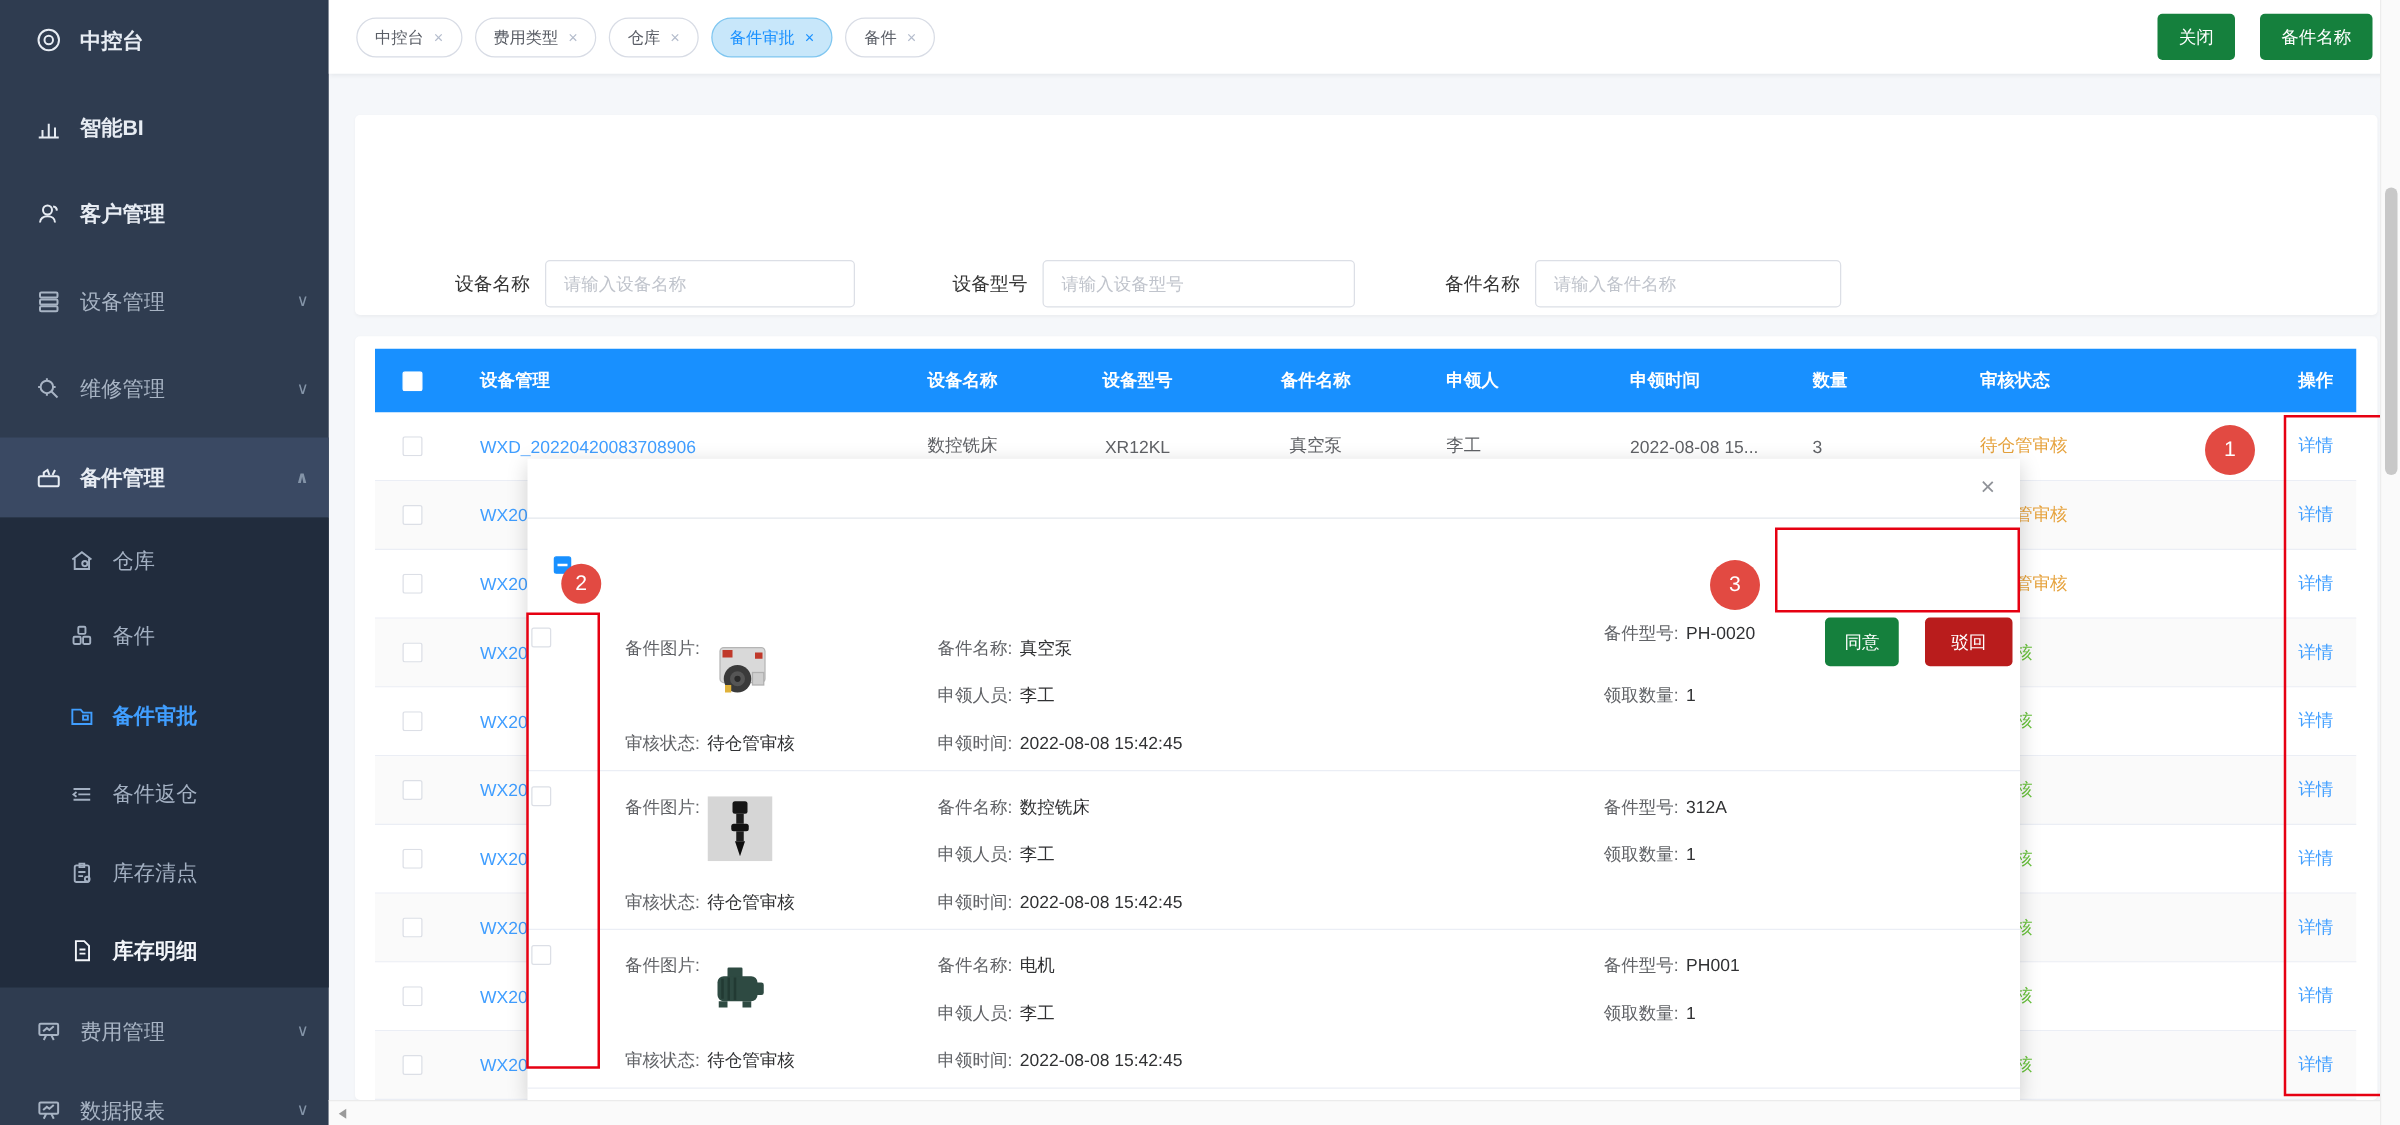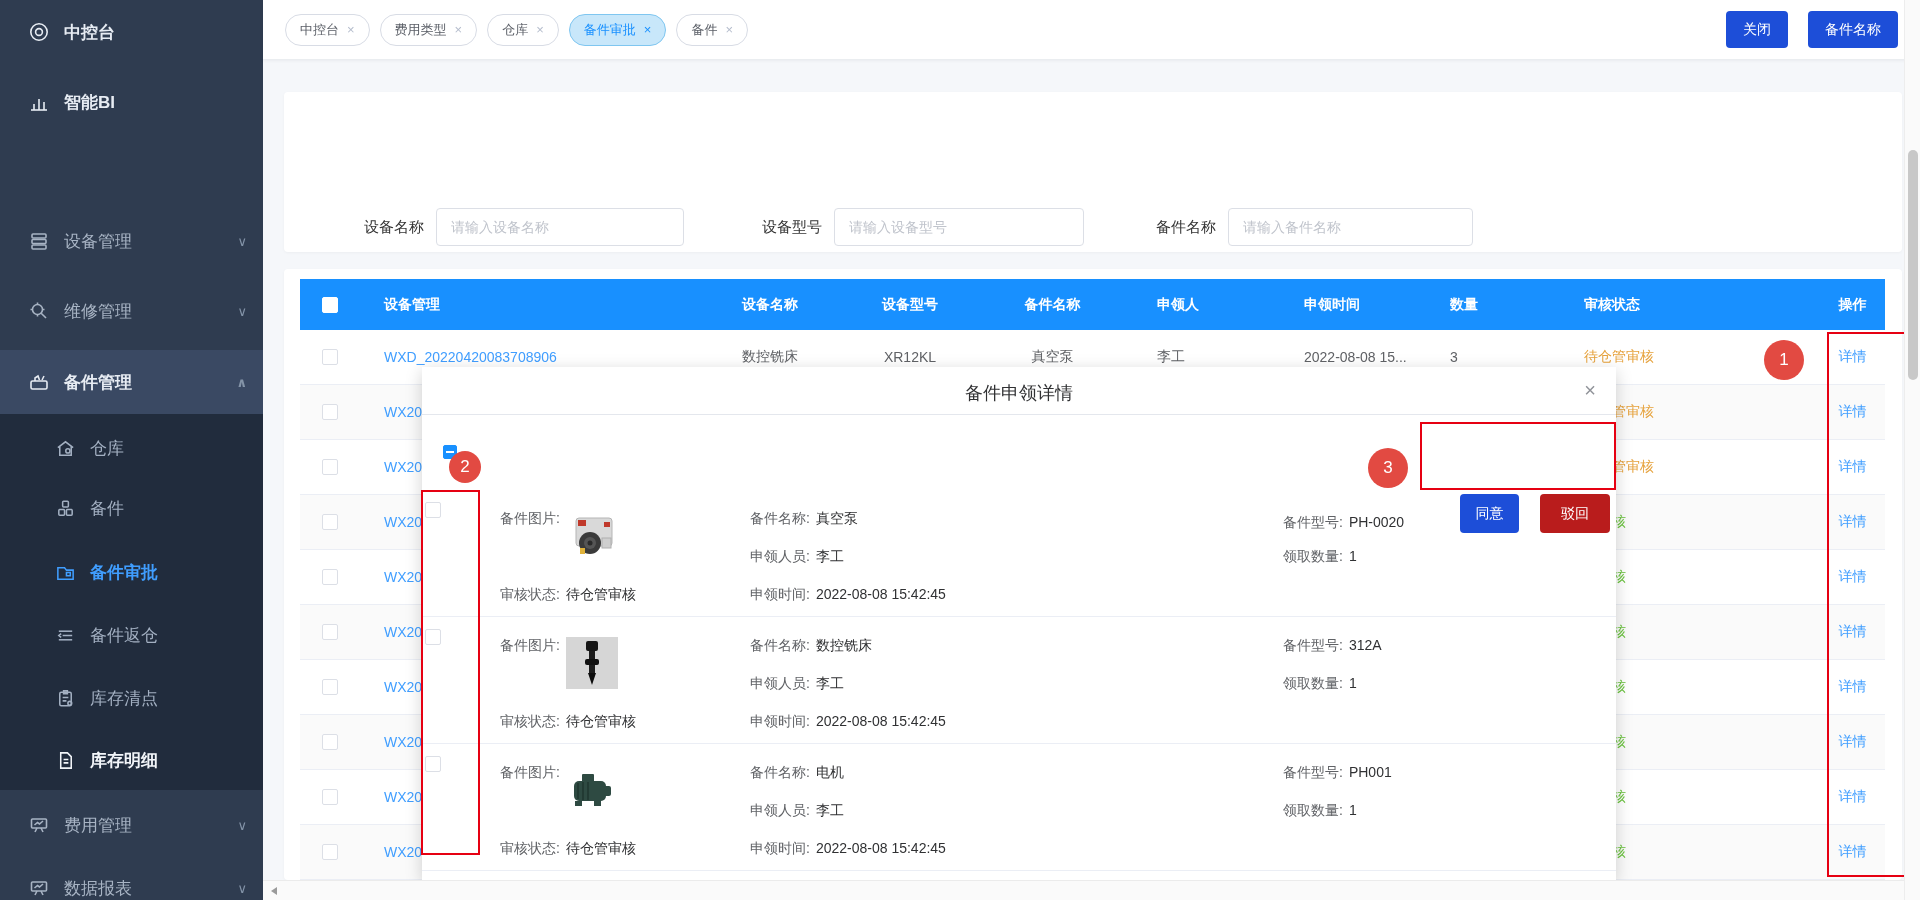--- a/index.html
+++ b/index.html
@@ -26,21 +26,21 @@
     box-shadow:0 1px 4px rgba(0,21,41,.08); display:flex; align-items:center; z-index:6; }
   .tabs { display:flex; gap:10px; margin-left:22px; }
   .tab { height:32px; padding:0 14px; border:1px solid #d8dce5; border-radius:16px; background:#fff;
     display:flex; align-items:center; gap:8px; font-size:13px; color:#5a5e66; cursor:pointer; }
   .tab .x { color:#b4bccc; font-size:13px; }
   .tab.active { background:#c8e7fa; border-color:#7fc6f0; color:#1890ff; }
   .tab.active .x { color:#1890ff; }
   .top-actions { position:absolute; right:22px; top:11px; display:flex; gap:20px; }
   .btn { border:none; border-radius:4px; font-size:14px; color:#fff; cursor:pointer;
     display:inline-flex; align-items:center; justify-content:center; font-family:inherit; }
-  .btn.blue { background:#1d4ed8; }
+  .btn.blue { background:#15803d; }
   .btn.salmon { background:#b91c1c; }
   .top-actions .btn { height:37px; padding:0 17px; }
 
   
   .card { position:absolute; background:#fff; border-radius:4px; box-shadow:0 1px 3px rgba(0,0,0,.04); }
   .search-card { left:284px; top:92px; width:1618px; height:160px; }
   .field { position:absolute; top:116px; display:flex; align-items:center; }
   .field label { font-size:15px; color:#333; margin-right:12px; white-space:nowrap; }
   .field input { height:38px; border:1px solid #dcdfe6; border-radius:4px; padding:0 14px; font-size:14px;
     color:#ef4444; font-family:inherit; outline:none; }
@@ -134,20 +134,30 @@
     <span class="nico">
       <svg viewBox="0 0 22 22" fill="none" stroke="currentColor" stroke-width="1.6">
           <path d="M3 19h16"></path>
           <path d="M6 19v-6"></path>
           <path d="M11 19V8"></path>
           <path d="M16 19v-8"></path>
         </svg>
     </span>
     <span class="nlabel">智能BI</span>
   </div>
+  <div class="nav bright" style="top:149px">
+    <span class="nico">
+      <svg viewBox="0 0 22 22" fill="none" stroke="currentColor" stroke-width="1.6">
+          <circle cx="10" cy="8" r="3.6"></circle>
+          <path d="M4 18c0-3.2 2.7-5 6-5s6 1.8 6 5"></path>
+          <path d="M14.5 5.2a3.4 3.4 0 0 1 3 3.3"></path>
+        </svg>
+    </span>
+    <span class="nlabel">客户管理</span>
+  </div>
   <div class="nav" style="top:219px">
     <span class="nico">
       <svg viewBox="0 0 22 22" fill="none" stroke="currentColor" stroke-width="1.6">
           <rect x="4" y="4" width="14" height="4" rx="1"></rect>
           <rect x="4" y="9.5" width="14" height="4" rx="1"></rect>
           <rect x="4" y="15" width="14" height="4" rx="1"></rect>
         </svg>
     </span>
     <span class="nlabel">设备管理</span>
     <span class="chev">∨</span>
@@ -418,21 +428,20 @@
   <div class="cell c1">
       <span class="cb"></span>
     </div>
   <div class="cell c2"><a class="link">WX20220420083708906</a></div>
   <div class="cell c9 st-success">已审核</div>
   <div class="cell c10"><a class="link">详情</a></div>
 </div>
 
 <div class="modal">
   <div class="m-header">
-    <div class="m-title">备件申领详情</div>
     <span class="m-close">×</span>
   </div>
   <div class="m-toolbar">
     <span class="cb indeterminate m-check-all"></span>
     <button class="btn blue m-agree">同意</button>
     <button class="btn salmon m-reject">驳回</button>
   </div>
 
   <div class="m-row" style="top:123px">
     <span class="cb rcb"></span>
@@ -448,21 +457,21 @@
             <circle cx="24" cy="33" r="2.5" fill="#2a2a2a"></circle>
             <rect x="36" y="28" width="9" height="10" fill="#cfcfcf" stroke="#b0b0b0"></rect>
             <rect x="14" y="38" width="5" height="6" fill="#e0b23a"></rect>
           </svg>
       </span>
     </div>
     <div class="m-line" style="left:78px;top:96px"><span class="lbl">审核状态:</span><span class="val st-warning">待仓管审核</span></div>
     <div class="m-line" style="left:328px;top:20px"><span class="lbl">备件名称:</span><span class="val">真空泵</span></div>
     <div class="m-line" style="left:328px;top:58px"><span class="lbl">申领人员:</span><span class="val">李工</span></div>
     <div class="m-line" style="left:328px;top:96px"><span class="lbl">申领时间:</span><span class="val">2022-08-08 15:42:45</span></div>
-    <div class="m-line" style="left:861px;top:24px"><span class="lbl">备件型号:</span><span class="val">PH-0020</span></div>
+    <div class="m-line" style="left:861px;top:8px"><span class="lbl">备件型号:</span><span class="val">PH-0020</span></div>
     <div class="m-line" style="left:861px;top:58px"><span class="lbl">领取数量:</span><span class="val">1</span></div>
   </div>
 
   <div class="m-row" style="top:250px">
     <span class="cb rcb"></span>
     <div class="m-line img-line" style="left:78px;top:20px">
       <span class="lbl">备件图片:</span>
       <span class="m-img">
         <svg viewBox="0 0 52 52">
             <rect x="0" y="0" width="52" height="52" fill="#d6d6d6"></rect>

